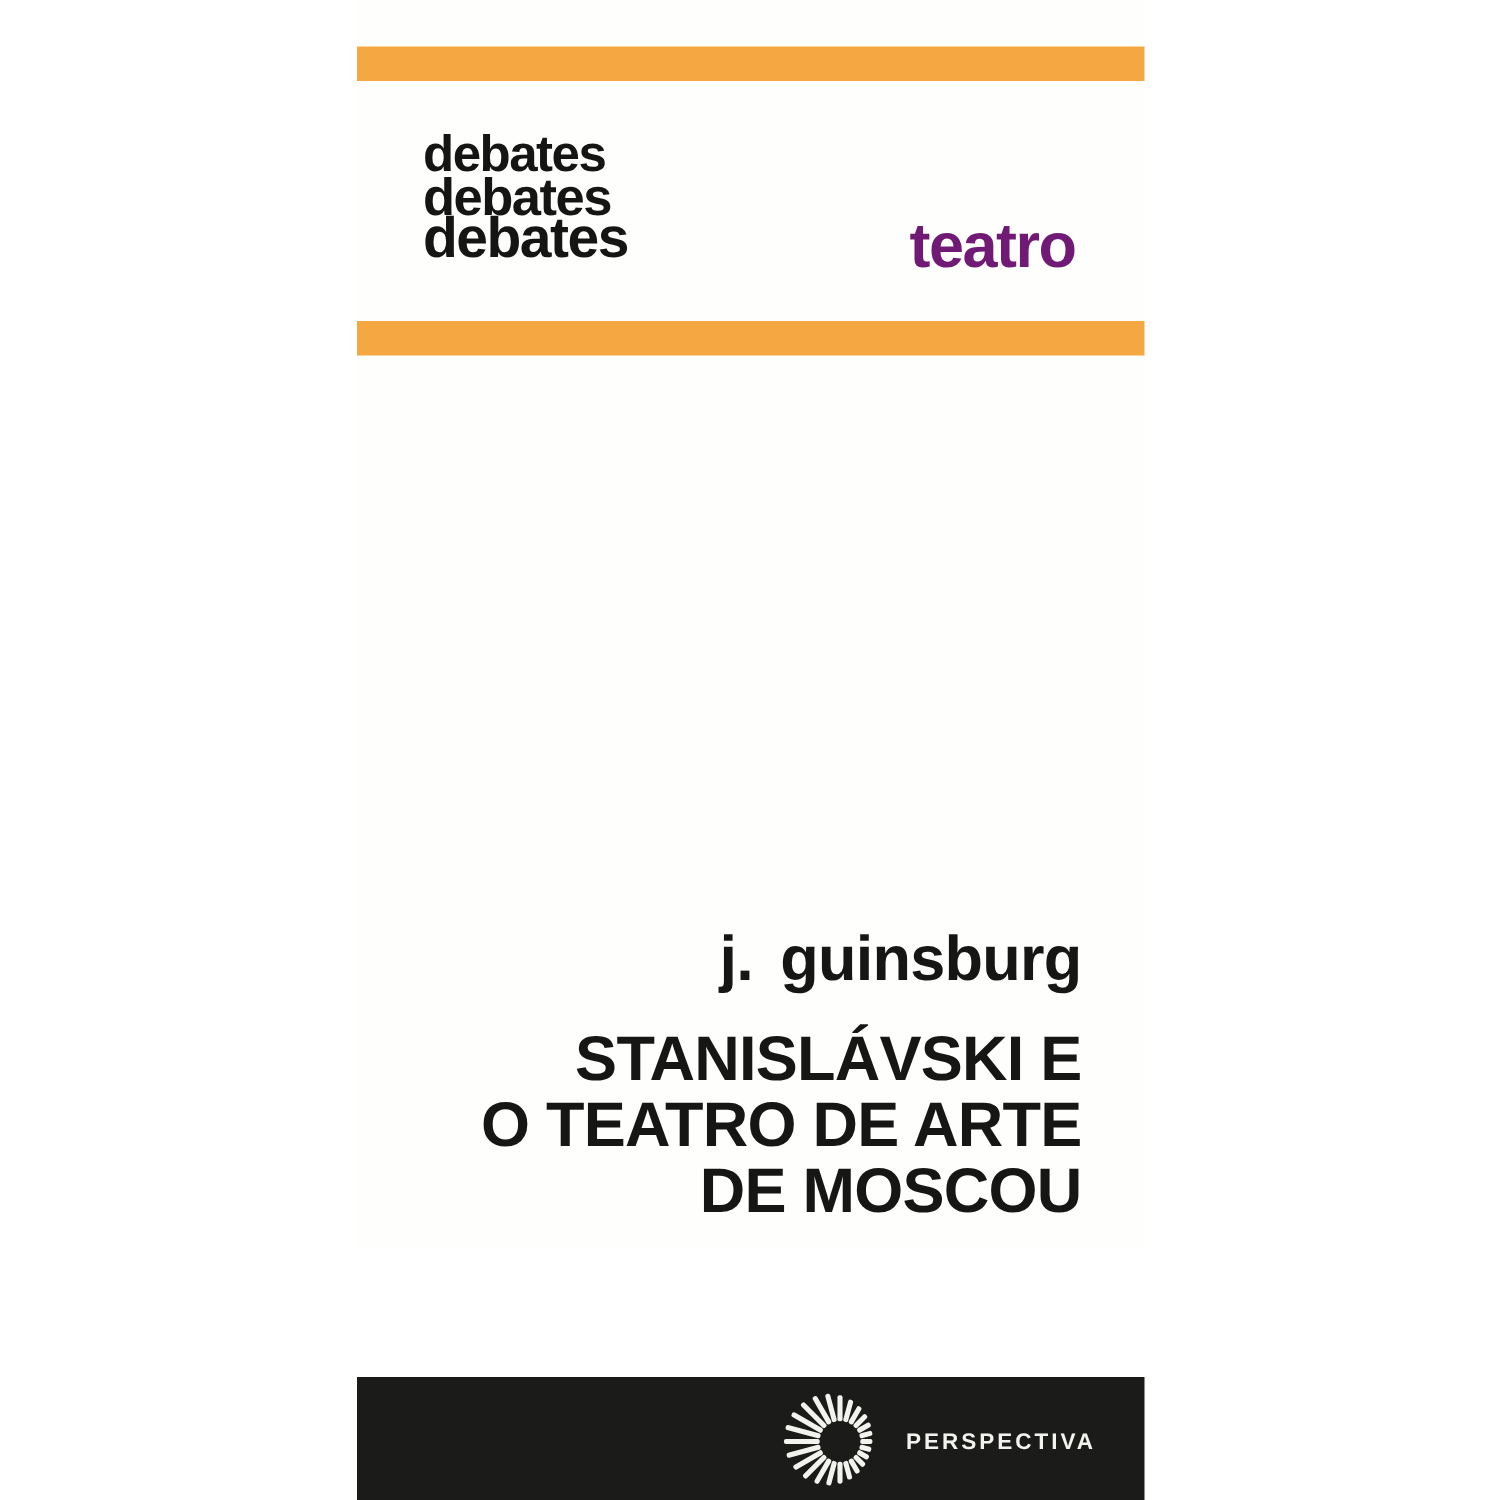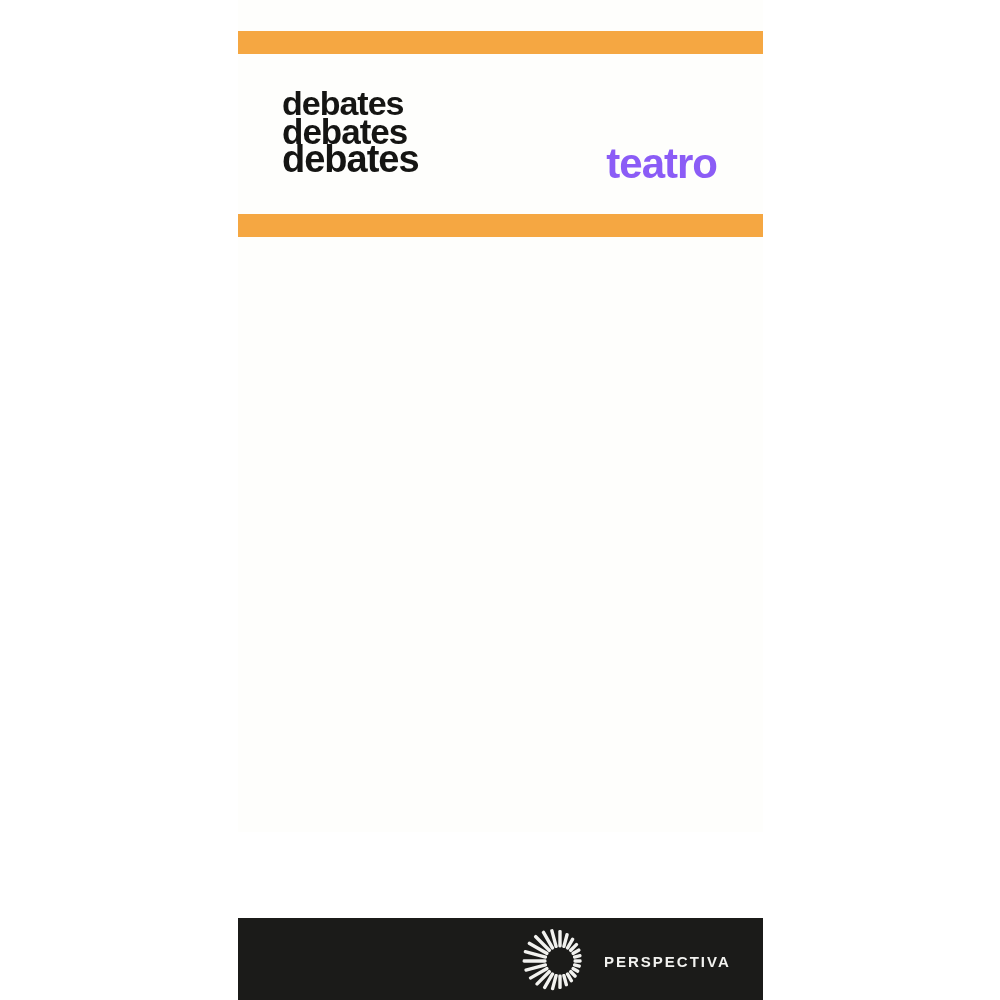--- a/index.html
+++ b/index.html
@@ -18,21 +18,21 @@
     position: absolute; left: 44px; top: 88px;
     color: #151513; font-weight: bold; letter-spacing: -1px;
   }
   .debates-line { display: block; }
   .debates-line.l1 { font-size: 34px; line-height: 30px; }
   .debates-line.l2 { font-size: 35px; line-height: 27px; }
   .debates-line.l3 { font-size: 38px; line-height: 28px; }
 
   .category {
     position: absolute; right: 46px; top: 140px;
-    font-size: 42px; font-weight: bold; color: #8b5cf6; letter-spacing: -1px; margin-left: 28px;
+    font-size: 42px; font-weight: bold; color: #701a75; letter-spacing: -1px; margin-left: 28px;
   }
 
   .author-title {
     position: absolute; right: 42px; top: 615px;
     text-align: right; color: #161614;
   }
   .author {
     font-size: 42px; font-weight: bold; line-height: 48px;
     letter-spacing: -0.5px; word-spacing: 7px;
   }
@@ -65,20 +65,28 @@
     <div class="debates-logo">
       <span class="debates-line l1">debates</span>
       <span class="debates-line l2">debates</span>
       <span class="debates-line l3">debates</span>
     </div>
 
     <div class="category">teatro</div>
 
     <div class="bar bar-mid"></div>
 
+    <div class="author-title">
+      <div class="author">j. guinsburg</div>
+      <div class="title">
+        <span class="title-line">STANISLÁVSKI E</span>
+        <span class="title-line">O TEATRO DE ARTE</span>
+        <span class="title-line">DE MOSCOU</span>
+      </div>
+    </div>
 
     <div class="publisher-bar">
       <span class="sunburst">
         <svg id="sunburst-svg" viewBox="-40 -40 80 80" width="80" height="80" xmlns="http://www.w3.org/2000/svg">
             <g transform="rotate(0)">
               <rect x="13.5" y="-1.7" width="8.121537975902335" height="3.4" rx="1.4" fill="#F2F2EF"></rect>
             </g>
             <g transform="rotate(15)">
               <rect x="13.5" y="-1.7" width="8.030442415266036" height="3.4" rx="1.4" fill="#F2F2EF"></rect>
             </g>

